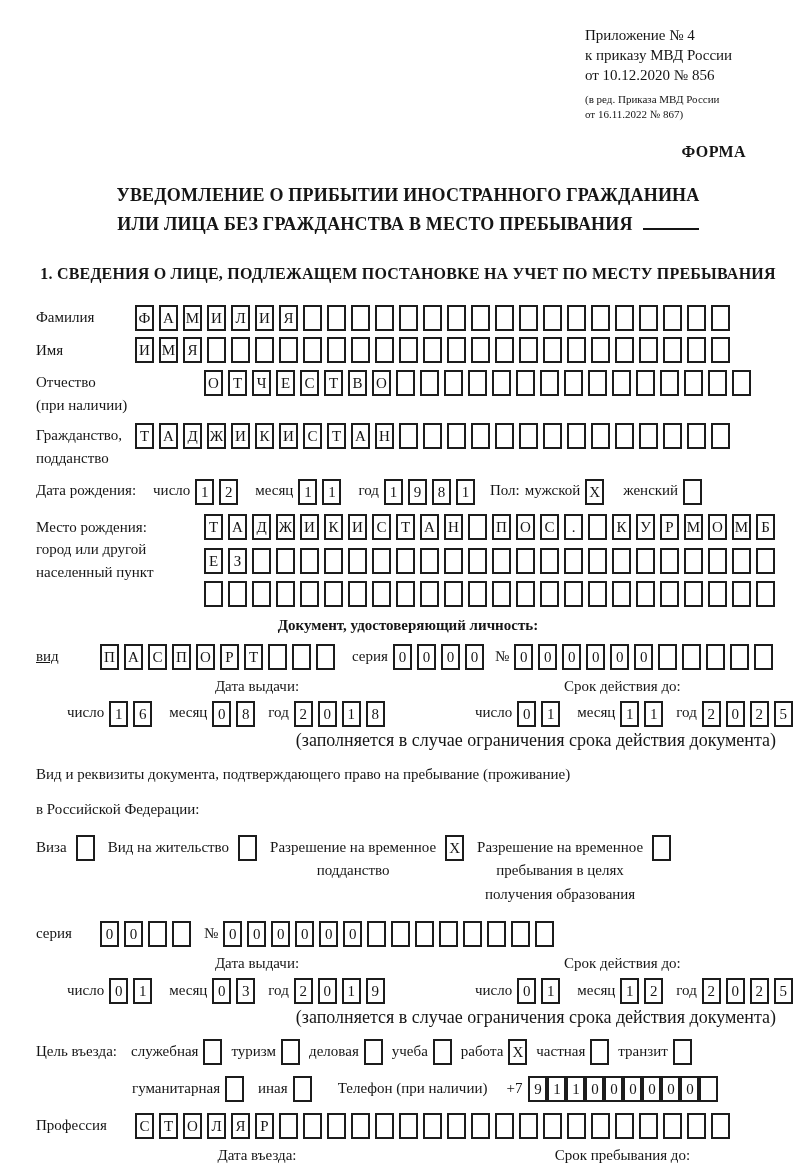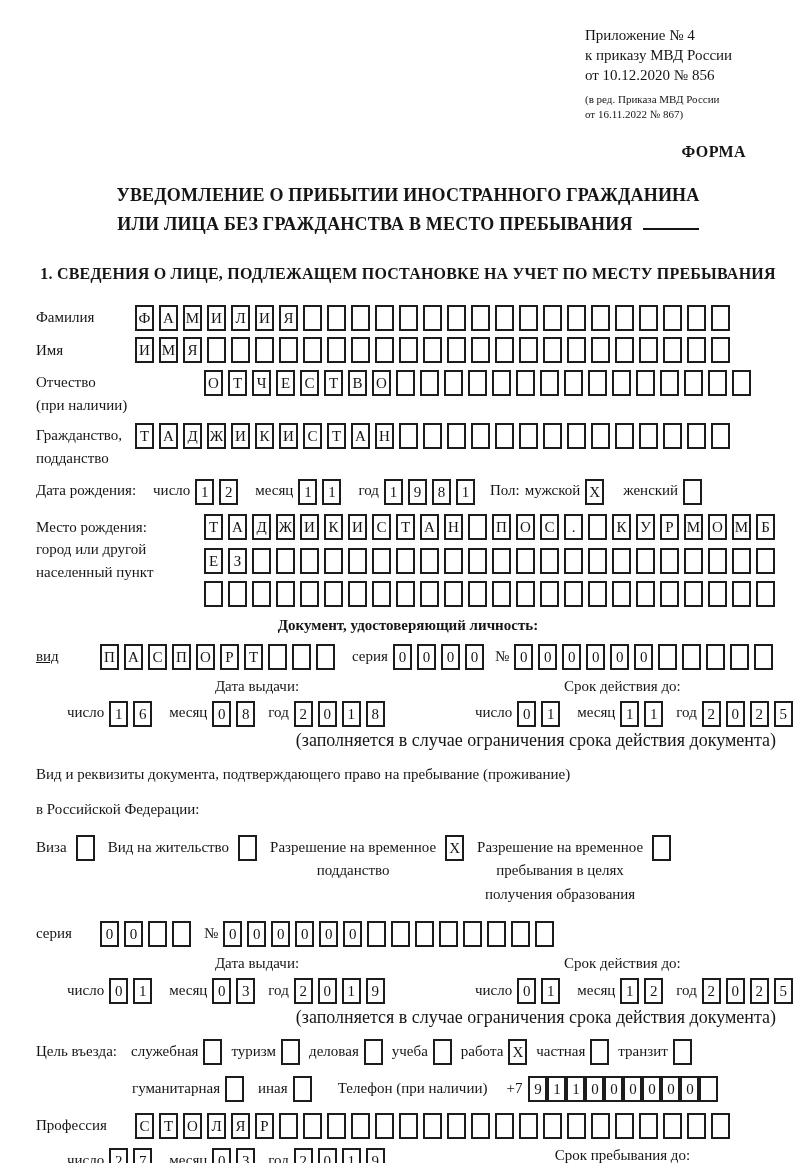--- a/index.html
+++ b/index.html
@@ -272,20 +272,21 @@
     <span class="boxes" style="white-space:nowrap;"><span class="cell">9</span><span class="cell">1</span><span class="cell">1</span><span class="cell">0</span><span class="cell">0</span><span class="cell">0</span><span class="cell">0</span><span class="cell">0</span><span class="cell">0</span><span class="cell"></span></span>
   </div>
 
   <div class="frow">
     <div class="flabel w99">Профессия</div>
     <div class="boxes"><span class="cell">С</span><span class="cell">Т</span><span class="cell">О</span><span class="cell">Л</span><span class="cell">Я</span><span class="cell">Р</span><span class="cell"></span><span class="cell"></span><span class="cell"></span><span class="cell"></span><span class="cell"></span><span class="cell"></span><span class="cell"></span><span class="cell"></span><span class="cell"></span><span class="cell"></span><span class="cell"></span><span class="cell"></span><span class="cell"></span><span class="cell"></span><span class="cell"></span><span class="cell"></span><span class="cell"></span><span class="cell"></span><span class="cell"></span></div>
   </div>
 
   <div class="datecols">
     <div class="dcol-l">
+      <div class="dctitle">Дата въезда:</div>
       <div class="dcrow">
         <span class="dlabel first">число</span>
         <span class="boxes"><span class="cell">2</span><span class="cell">7</span></span>
         <span class="dlabel">месяц</span>
         <span class="boxes"><span class="cell">0</span><span class="cell">3</span></span>
         <span class="dlabel" style="margin-left:8px;">год</span>
         <span class="boxes"><span class="cell">2</span><span class="cell">0</span><span class="cell">1</span><span class="cell">9</span></span>
       </div>
     </div>
     <div class="dcol-r">

